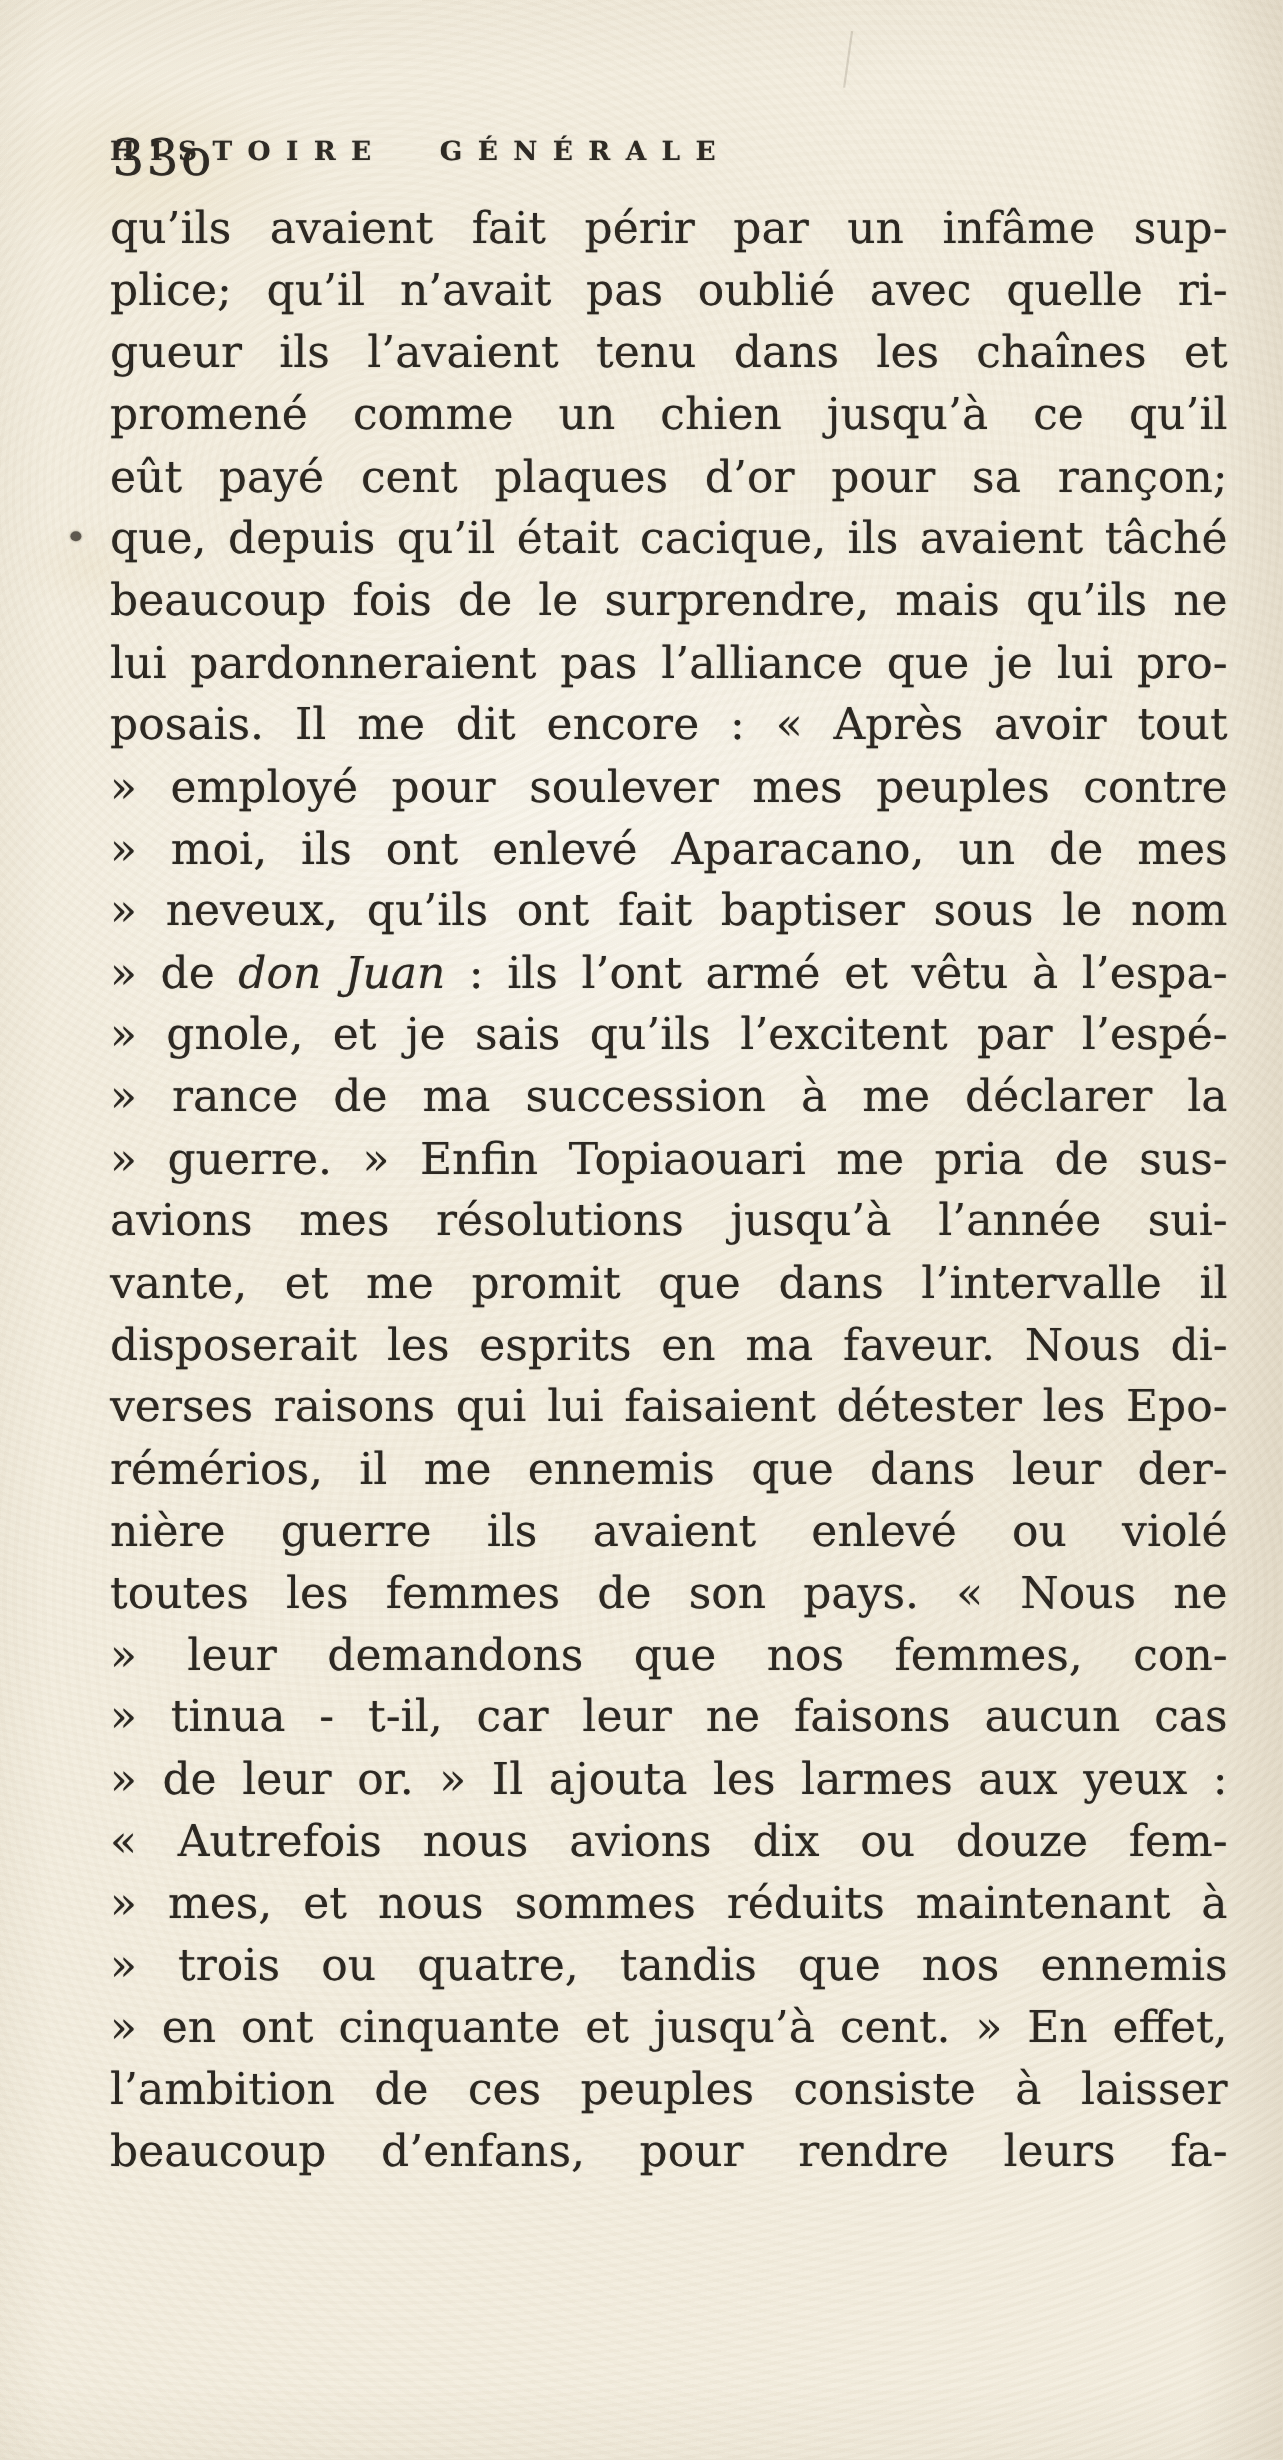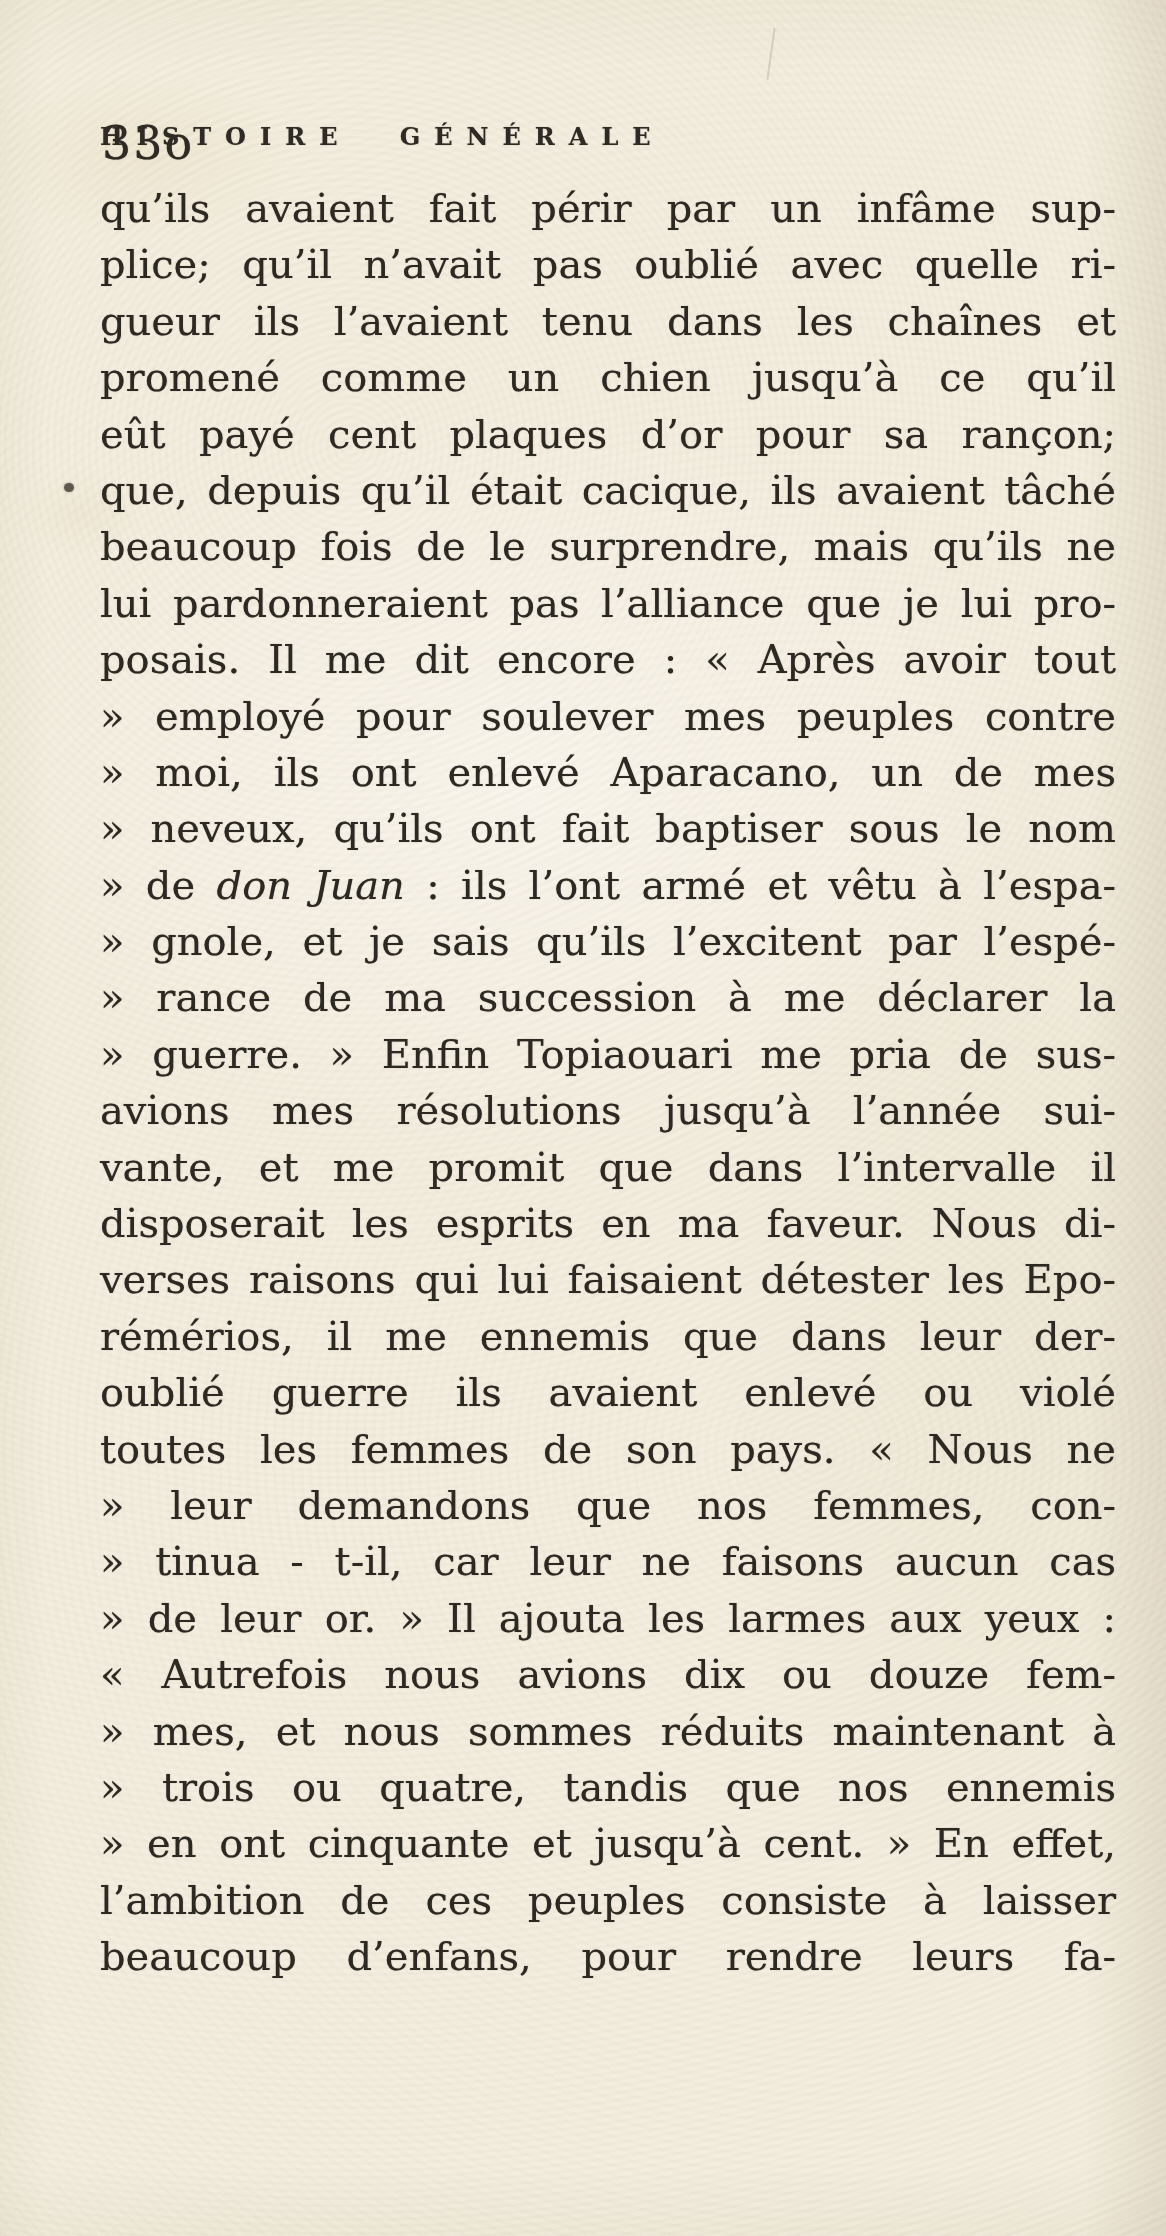--- a/index.html
+++ b/index.html
@@ -127,21 +127,21 @@
       <div class="line">» neveux, qu’ils ont fait baptiser sous le nom</div>
       <div class="line"><span>» de </span><span class="it">don Juan</span><span> : ils l’ont armé et vêtu à l’espa-</span></div>
       <div class="line">» gnole, et je sais qu’ils l’excitent par l’espé-</div>
       <div class="line">» rance de ma succession à me déclarer la</div>
       <div class="line">» guerre. » Enfin Topiaouari me pria de sus-</div>
       <div class="line">avions mes résolutions jusqu’à l’année sui-</div>
       <div class="line">vante, et me promit que dans l’intervalle il</div>
       <div class="line">disposerait les esprits en ma faveur. Nous di-</div>
       <div class="line">verses raisons qui lui faisaient détester les Epo-</div>
       <div class="line">rémérios, il me ennemis que dans leur der-</div>
-      <div class="line">oublié guerre ils avaient enlevé ou violé</div>
+      <div class="line">nière guerre ils avaient enlevé ou violé</div>
       <div class="line">toutes les femmes de son pays. « Nous ne</div>
       <div class="line">» leur demandons que nos femmes, con-</div>
       <div class="line">» tinua - t-il, car leur ne faisons aucun cas</div>
       <div class="line">» de leur or. » Il ajouta les larmes aux yeux :</div>
       <div class="line">« Autrefois nous avions dix ou douze fem-</div>
       <div class="line">» mes, et nous sommes réduits maintenant à</div>
       <div class="line">» trois ou quatre, tandis que nos ennemis</div>
       <div class="line">» en ont cinquante et jusqu’à cent. » En effet,</div>
       <div class="line">l’ambition de ces peuples consiste à laisser</div>
       <div class="line">beaucoup d’enfans, pour rendre leurs fa-</div>

